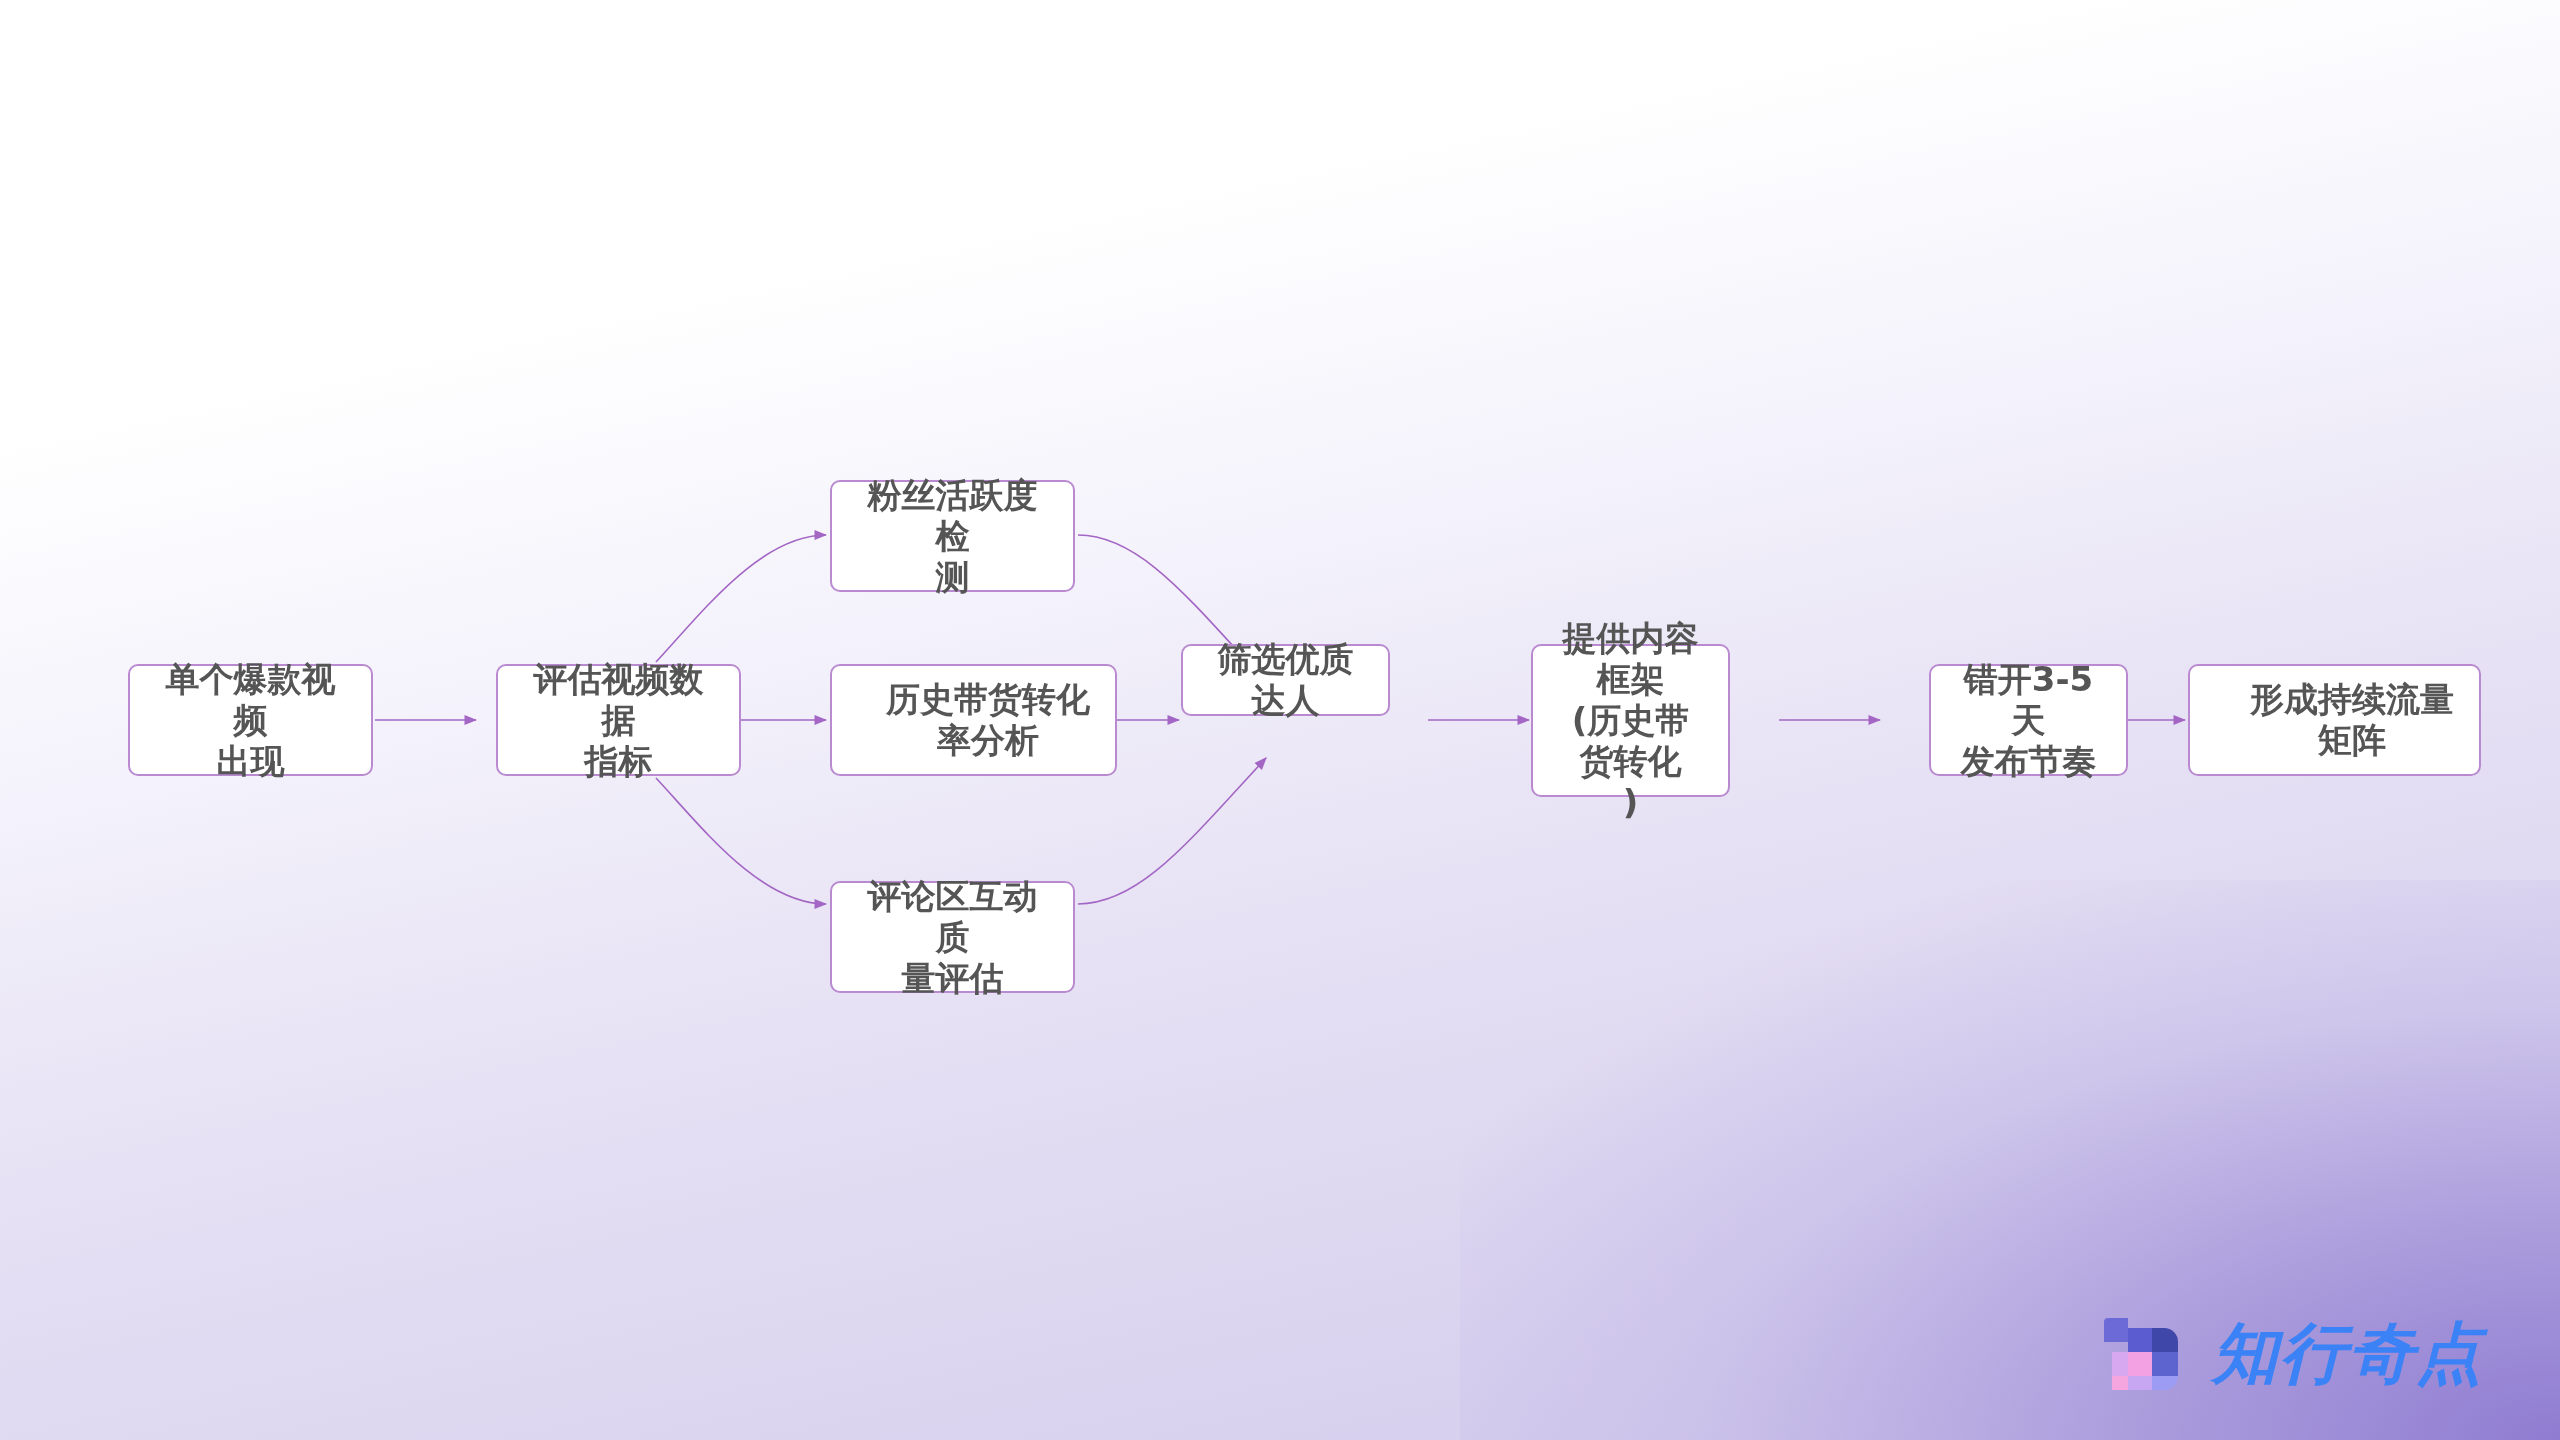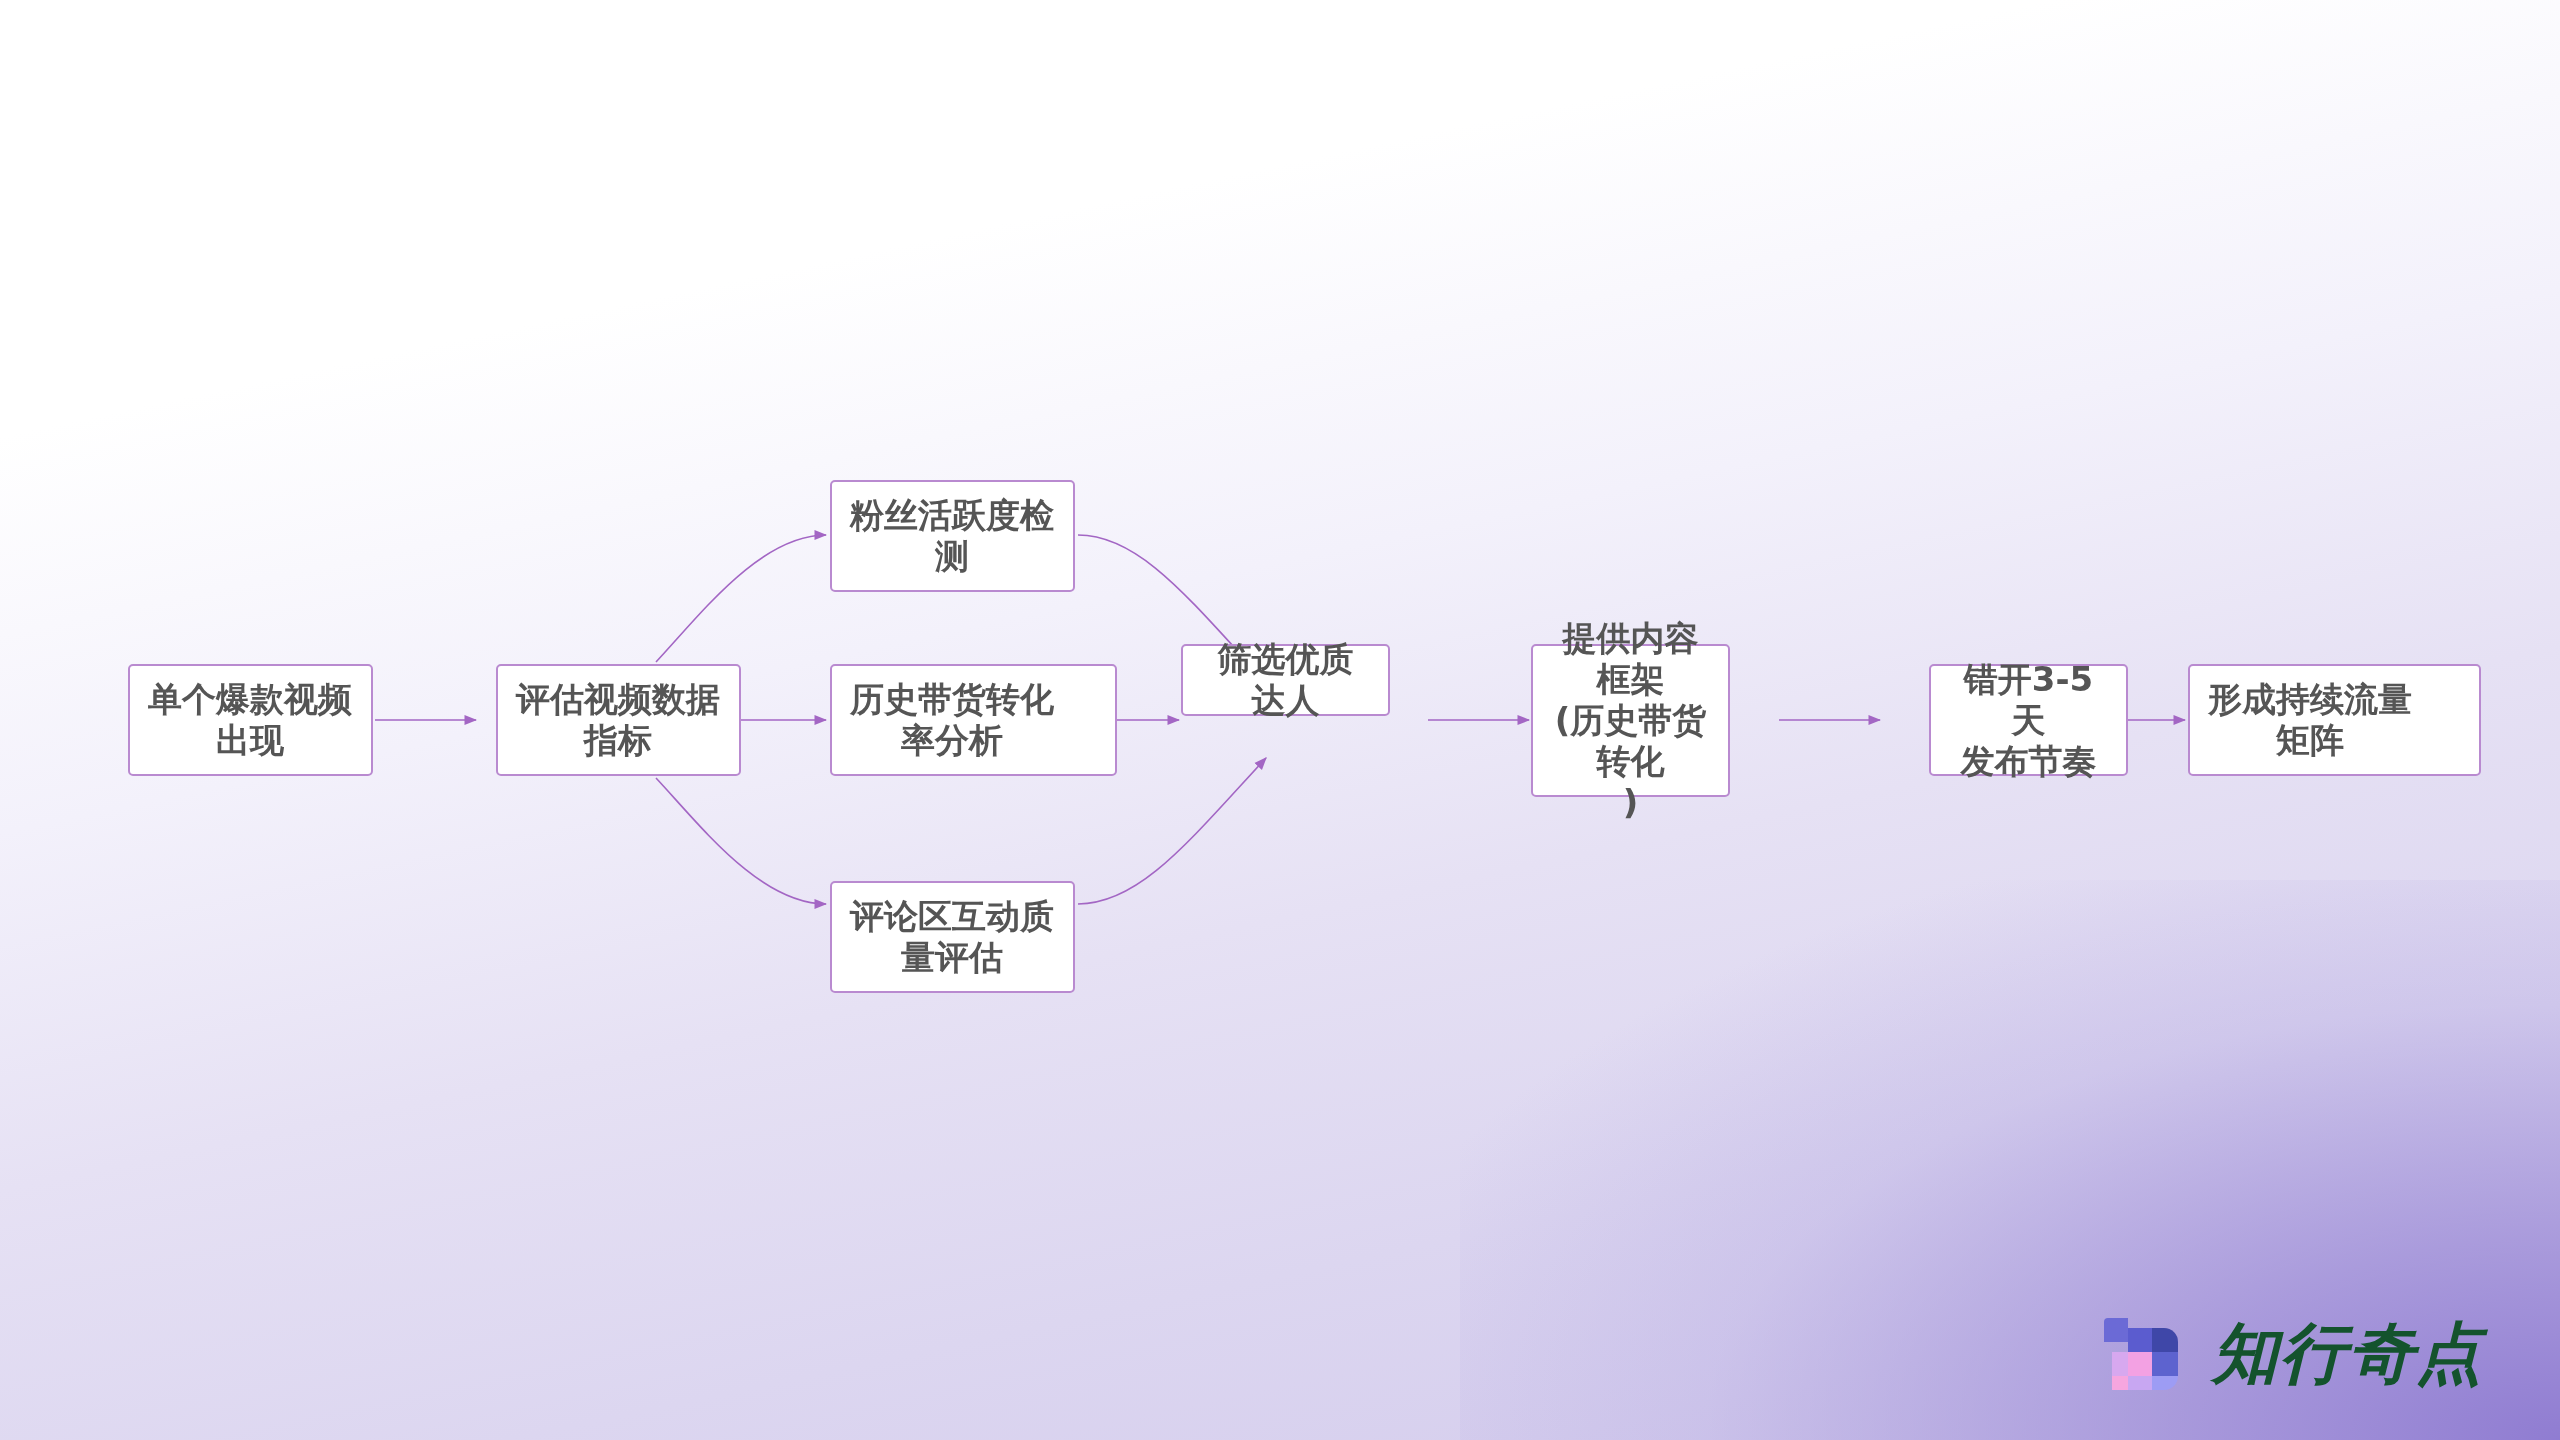--- a/index.html
+++ b/index.html
@@ -9,34 +9,34 @@
     background: linear-gradient(168deg, #ffffff 0%, #ffffff 22%, #f3f1fb 42%, #e6e1f4 60%, #dcd6f0 78%, #d2caec 100%);
   }
   .corner-glow {
     position: absolute; right: 0; bottom: 0; width: 1100px; height: 560px;
     background: radial-gradient(ellipse at 100% 100%, rgba(140,120,208,0.95) 0%, rgba(150,132,212,0.7) 25%, rgba(180,168,226,0.35) 55%, rgba(210,202,236,0) 80%);
     pointer-events: none;
   }
   svg.edges { position: absolute; left: 0; top: 0; }
   .node {
     position: absolute; box-sizing: border-box;
-    background: #ffffff; border: 2px solid #b98ad0; border-radius: 5px;
-    display: flex; align-items: center; justify-content: flex-start; text-align: center;
+    background: #ffffff; border: 2px solid #b98ad0; border-radius: 10px;
+    display: flex; align-items: center; justify-content: flex-end; text-align: center;
     color: #555555; font-weight: bold; font-size: 34px; line-height: 41px;
-    padding: 6px 18px;
+    padding: 6px 25px;
   }
   .node span { display: block; }
   .logo {
     position: absolute; left: 2104px; top: 1316px; height: 76px;
     display: flex; align-items: center;
   }
   .logo-icon { position: relative; width: 74px; height: 72px; }
   .logo-icon div { position: absolute; width: 24px; height: 24px; }
   .logo-text {
-    margin-left: 34px; color: #14532d; font-weight: bold; font-size: 66px;
+    margin-left: 34px; color: #3b82f6; font-weight: bold; font-size: 66px;
     font-style: italic; letter-spacing: 2px; line-height: 76px;
   }
 </style>
 </head>
 <body>
 
 <div class="corner-glow"></div>
 
 <svg class="edges" width="2560" height="1440">
   <defs>

